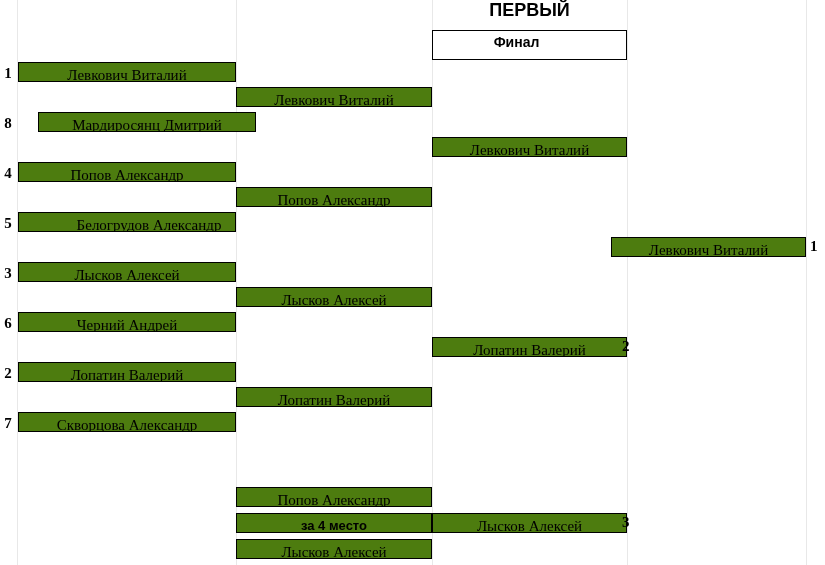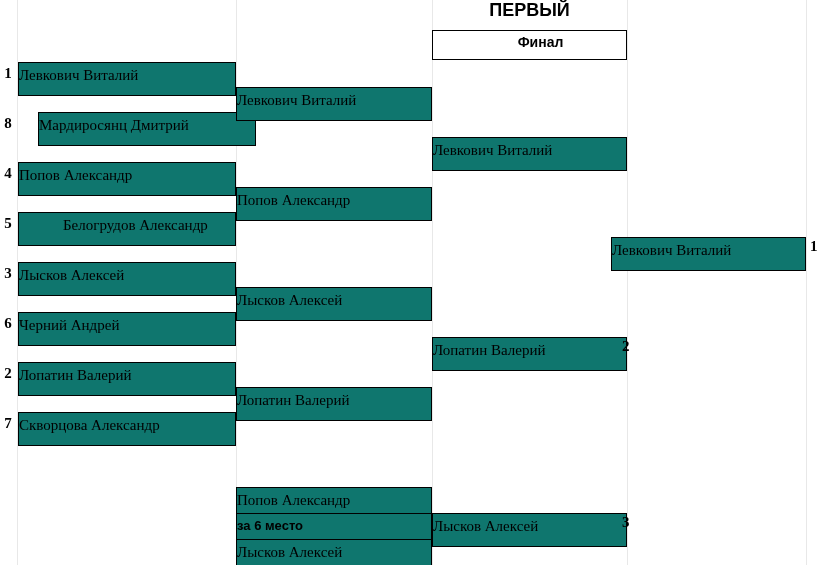--- a/index.html
+++ b/index.html
@@ -42,26 +42,26 @@
     font-weight: bold;
     font-size: 14px;
     color: #000;
     text-align: center;
     z-index: 3;
   }
   .box {
     position: absolute;
     box-sizing: border-box;
     border: 1px solid #000;
-    background: #0f766e;
+    background: #4d7c0f;
     font-size: 15px;
     color: #000;
-    text-align: left;
+    text-align: center;
     line-height: 24px;
-    height: 34px;
+    height: 20px;
     white-space: nowrap;
     overflow: hidden;
     z-index: 2;
   }
   .box.bold {
     font-family: "Liberation Sans", sans-serif;
     font-weight: bold;
     font-size: 13px;
   }
   .seed {
@@ -87,21 +87,21 @@
 
 <div id="bracket">
 
   <div class="gridline" style="left:17px;"></div>
   <div class="gridline" style="left:236px;"></div>
   <div class="gridline" style="left:432px;"></div>
   <div class="gridline" style="left:627px;"></div>
   <div class="gridline" style="left:806px;"></div>
 
   <div class="title" style="left:432px; top:0px; width:195px;text-align:center;">ПЕРВЫЙ</div>
-  <div class="subtitle" style="left:456px; top:34px; width:169px;">Финал</div>
+  <div class="subtitle" style="left:432px; top:34px; width:169px;">Финал</div>
   <div style="position:absolute; left:432px; top:30px; width:195px; height:30px; border:1px solid #000; box-sizing:border-box; z-index:1;"></div>
 
   <div class="seed" style="left:0px; top:65px; width:16px;">1</div>
   <div class="seed" style="left:0px; top:115px; width:16px;">8</div>
   <div class="seed" style="left:0px; top:165px; width:16px;">4</div>
   <div class="seed" style="left:0px; top:215px; width:16px;">5</div>
   <div class="seed" style="left:0px; top:265px; width:16px;">3</div>
   <div class="seed" style="left:0px; top:315px; width:16px;">6</div>
   <div class="seed" style="left:0px; top:365px; width:16px;">2</div>
   <div class="seed" style="left:0px; top:415px; width:16px;">7</div>
@@ -121,18 +121,18 @@
   <div class="box" style="left:236px; top:387px; width:196px;">Лопатин Валерий</div>
 
   <div class="box" style="left:432px; top:137px; width:195px;">Левкович Виталий</div>
   <div class="box" style="left:432px; top:337px; width:195px;">Лопатин Валерий</div>
   <div class="place" style="left:622px; top:338px;">2</div>
 
   <div class="box" style="left:611px; top:237px; width:195px;">Левкович Виталий</div>
   <div class="place" style="left:810px; top:238px;">1</div>
 
   <div class="box" style="left:236px; top:487px; width:196px;">Попов Александр</div>
-  <div class="box bold" style="left:236px; top:513px; width:196px;">за 6 место</div>
+  <div class="box bold" style="left:236px; top:513px; width:196px;">за 4 место</div>
   <div class="box" style="left:236px; top:539px; width:196px;">Лысков Алексей</div>
   <div class="box" style="left:432px; top:513px; width:195px;">Лысков Алексей</div>
   <div class="place" style="left:622px; top:514px;">3</div>
 
 </div>
 
 </body></html>

